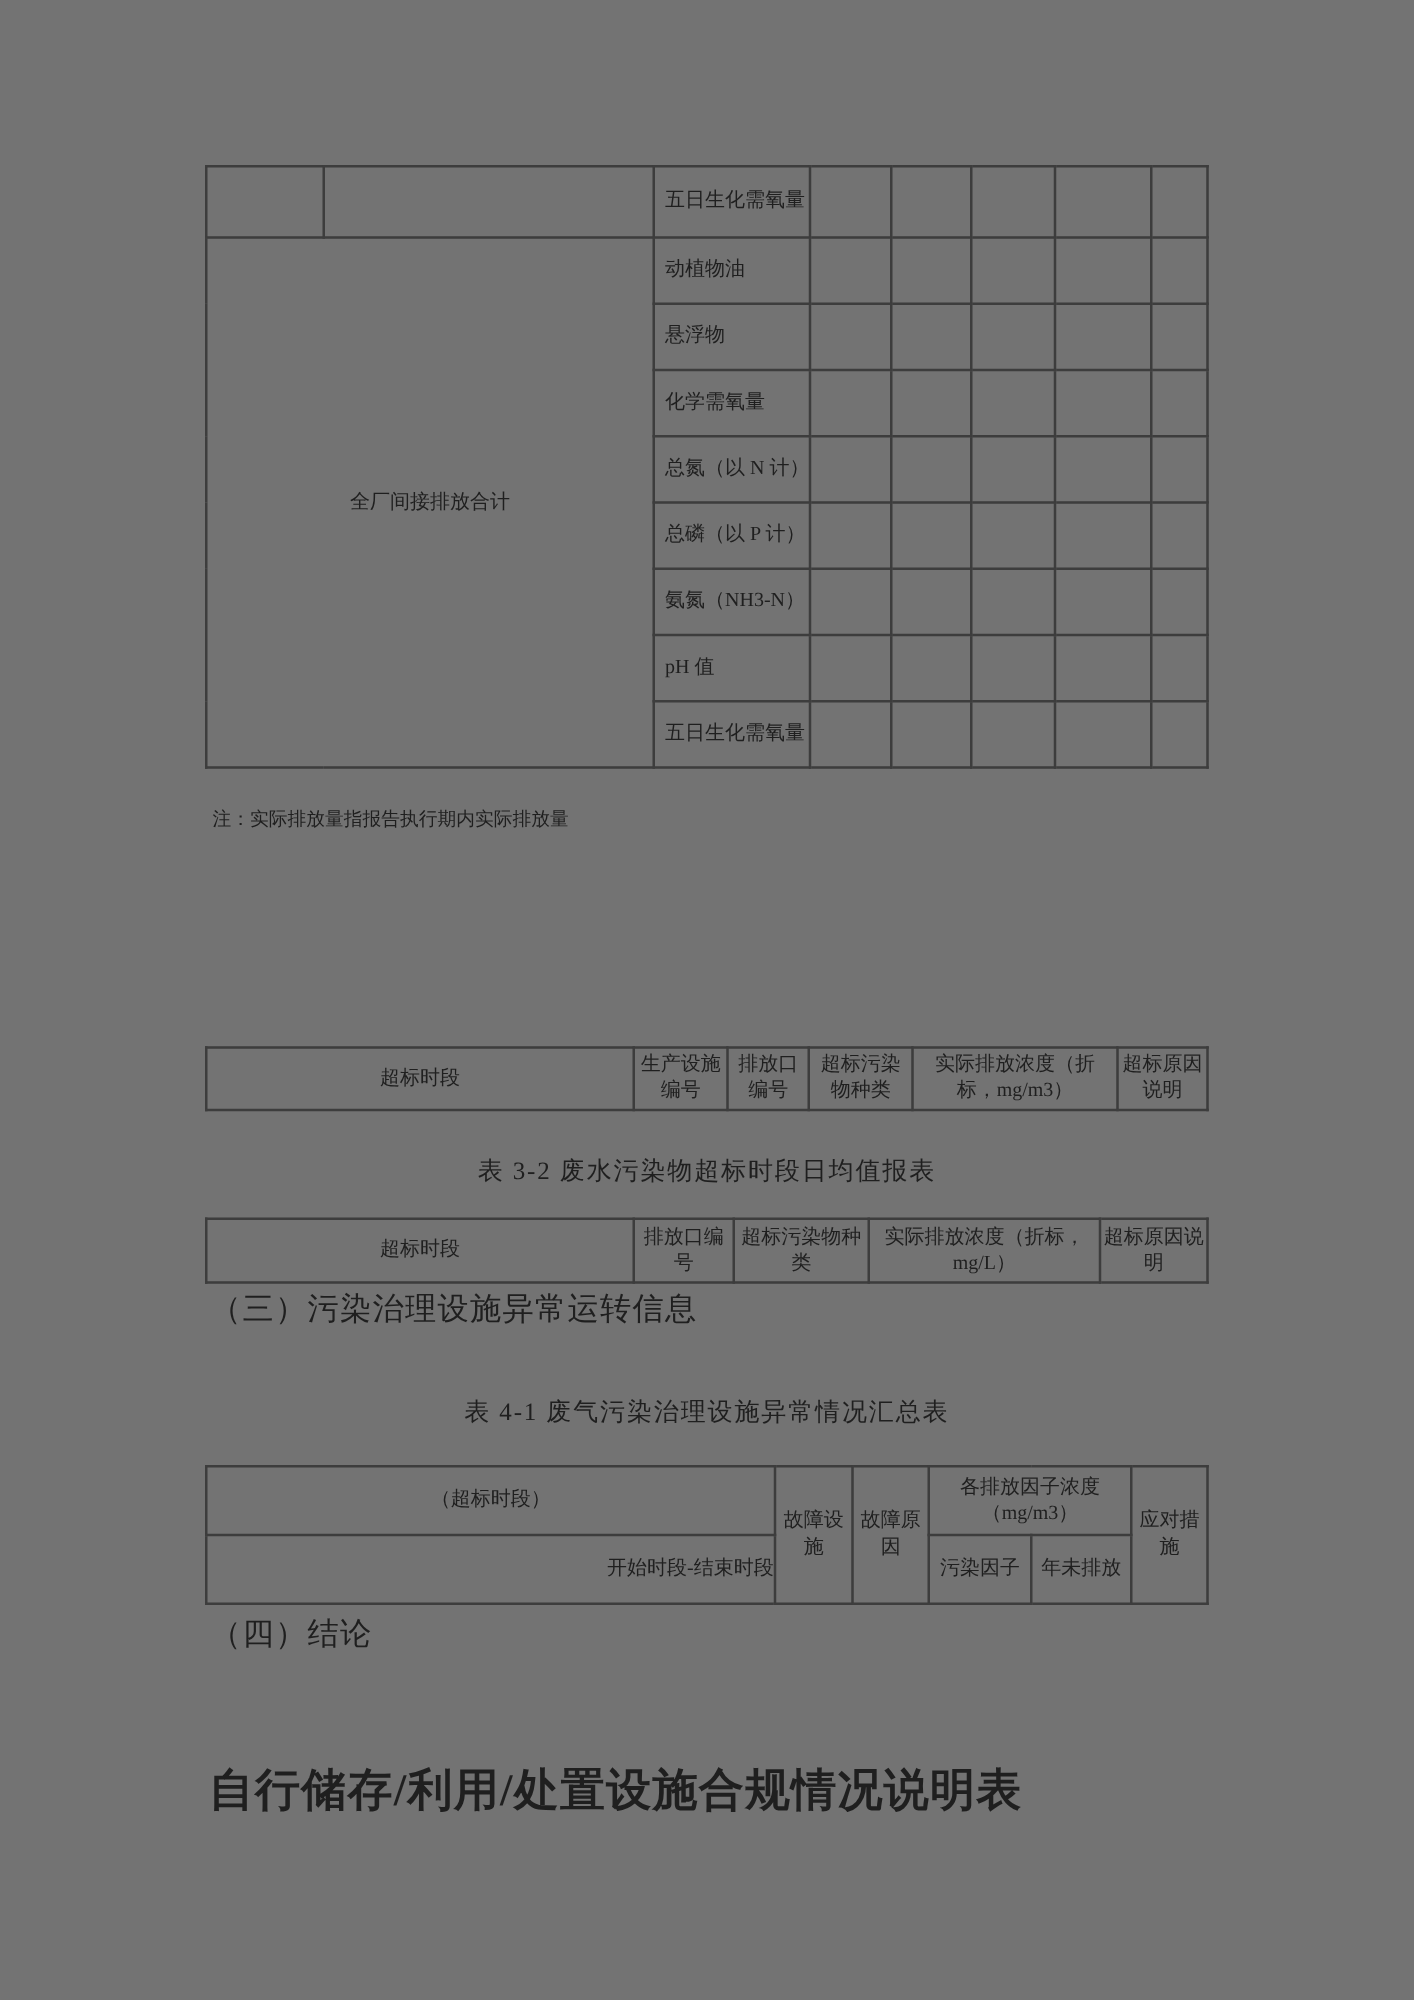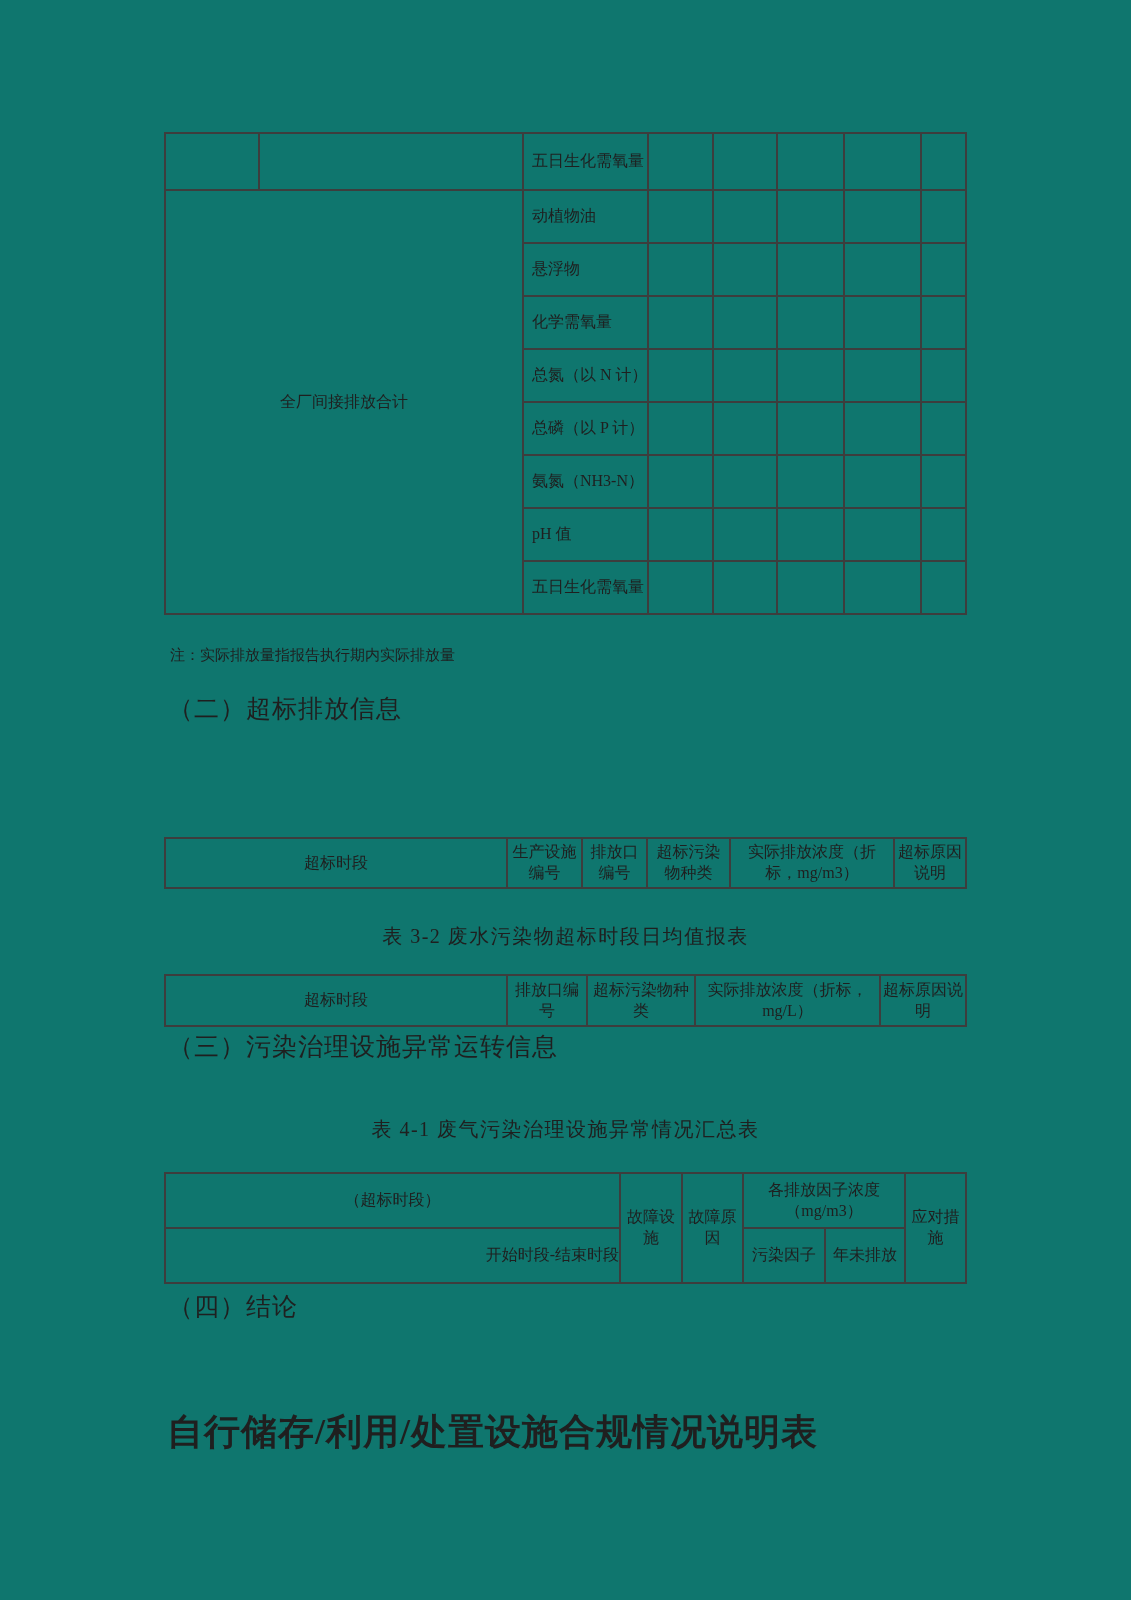--- a/index.html
+++ b/index.html
@@ -5,21 +5,21 @@
   * { margin: 0; padding: 0; box-sizing: border-box; }
   html, body { background: #ffffff; }
   body {
     font-family: "Liberation Serif", "DejaVu Serif", serif;
     color: #1f1f1f;
   }
   .page {
     position: relative;
     width: 1131px;
     height: 1600px;
-    background: #0f766e;
+    background: #737373;
     overflow: hidden;
   }
   table {
     border-collapse: collapse;
     table-layout: fixed;
     position: absolute;
   }
   td {
     border: 2px solid #3d3d3d;
     font-size: 16px;
@@ -170,21 +170,20 @@
       <td></td>
       <td></td>
       <td></td>
       <td></td>
     </tr>
   </tbody>
     </table>
 
   <div class="note" style="top:646px;">注：实际排放量指报告执行期内实际排放量</div>
 
-  <div class="heading" style="top:692px;">（二）超标排放信息</div>
 
 
   <table class="t31" style="left:164px; top:837px; width:801px;">
     <colgroup>
       <col style="width:342px">
         <col style="width:75px">
         <col style="width:65px">
       <col style="width:83px">
         <col style="width:164px">
         <col style="width:72px">

